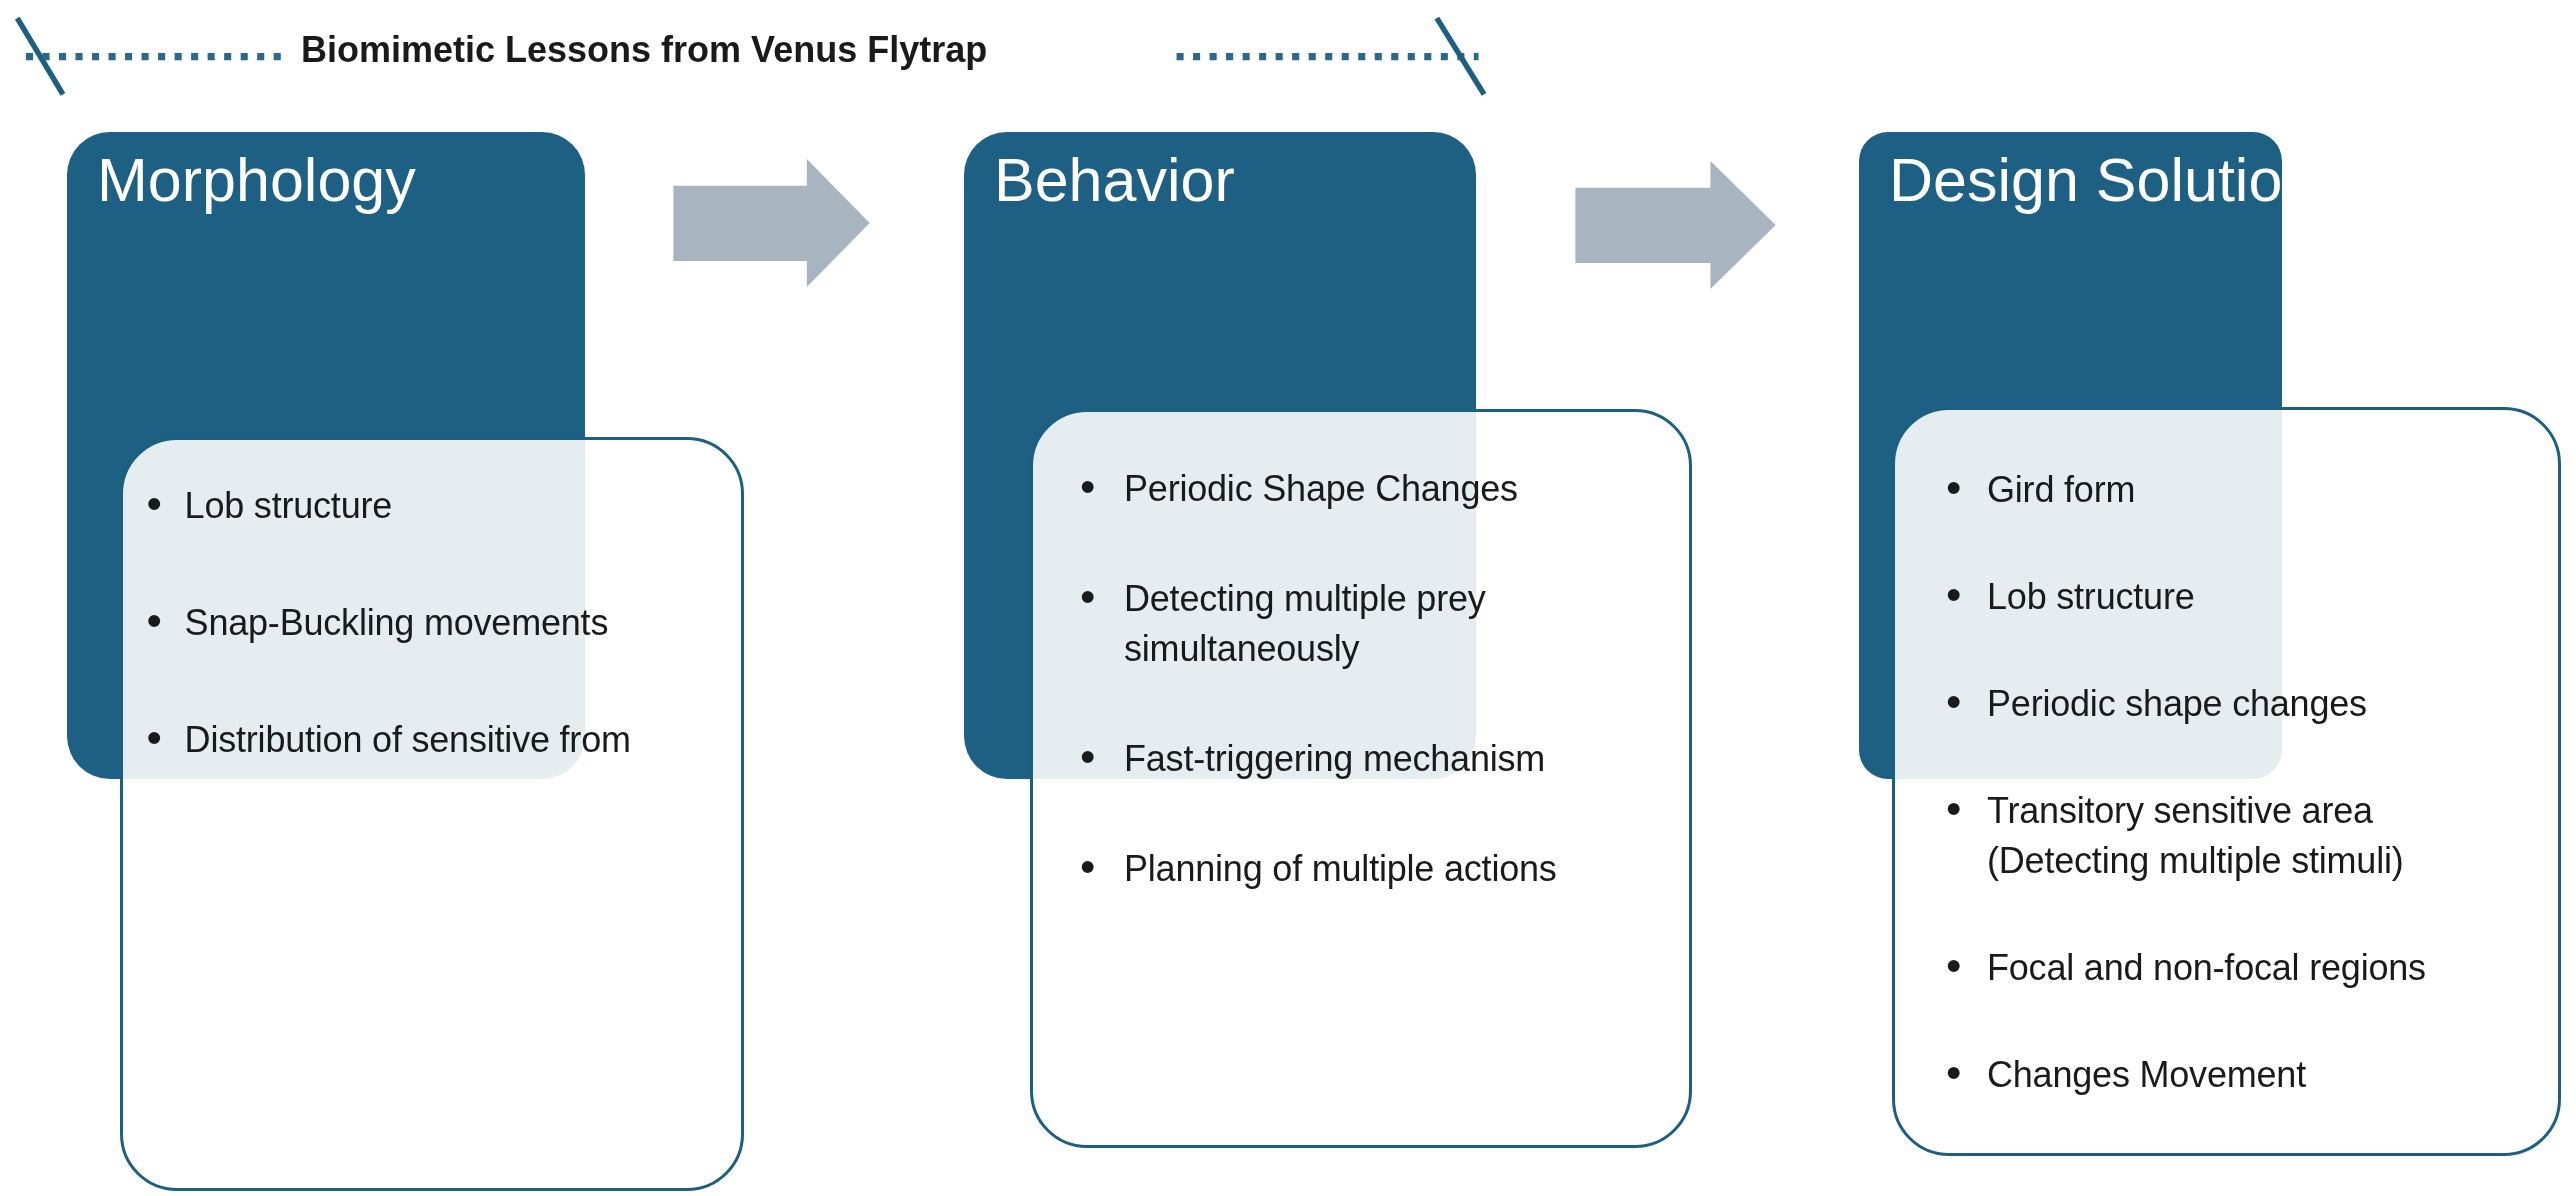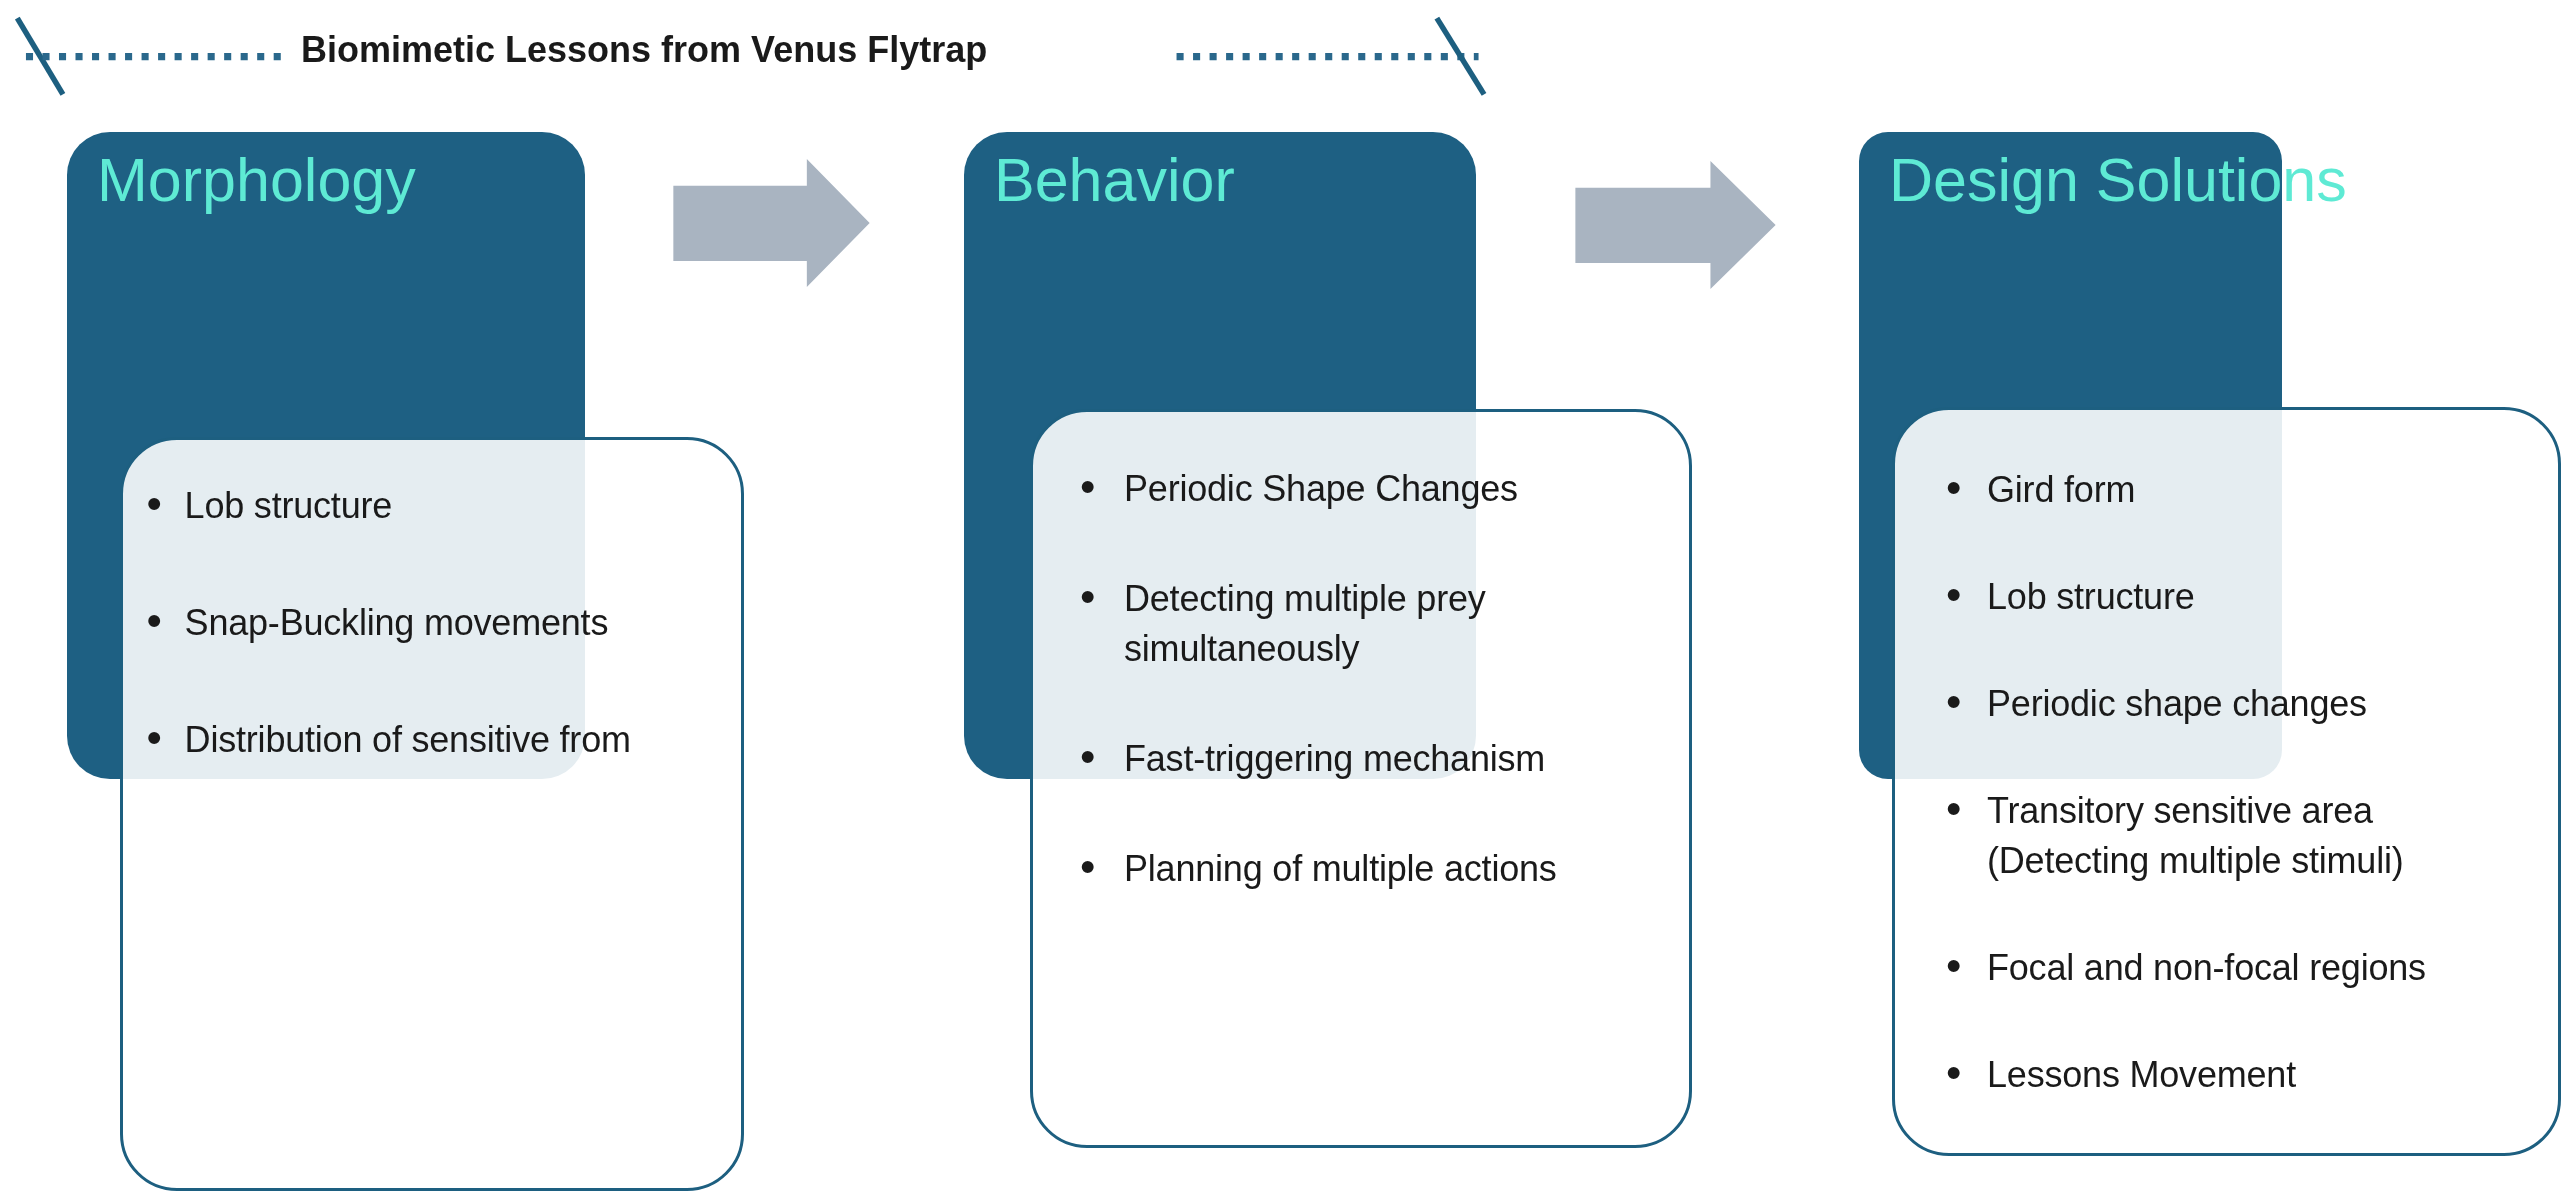--- a/index.html
+++ b/index.html
@@ -19,21 +19,21 @@
     letter-spacing:0px;color:#1a1a1a;white-space:nowrap;
   }
   
   .teal-box{
     position:absolute;top:132px;height:647px;
     background:#1e6083;border-radius:43px;
   }
   .teal-box .hdr{
     padding:14px 15.7px 0 30px;
     font-size:61px;line-height:1.12;
-    color:#5eead4;white-space:nowrap;
+    color:#ffffff;white-space:nowrap;
   }
   #teal-1{left:67px;width:518px;}
   #teal-2{left:964px;width:512px;}
   #teal-3{left:1859px;width:423px;border-radius:29px;}
 
   .card{
     position:absolute;
     background:rgba(255,255,255,0.885);
     border:3.9px solid #1d5f80;
     border-radius:57px;
@@ -111,18 +111,18 @@
     </ul>
   </div>
 
   <div class="card" id="card-3">
     <ul>
       <li>Gird form</li>
       <li>Lob structure</li>
       <li>Periodic shape changes</li>
       <li>Transitory sensitive area (Detecting multiple stimuli)</li>
       <li>Focal and non-focal regions</li>
-      <li>Lessons Movement</li>
+      <li>Changes Movement</li>
     </ul>
   </div>
 
 </div>
 
 
 </body></html>

